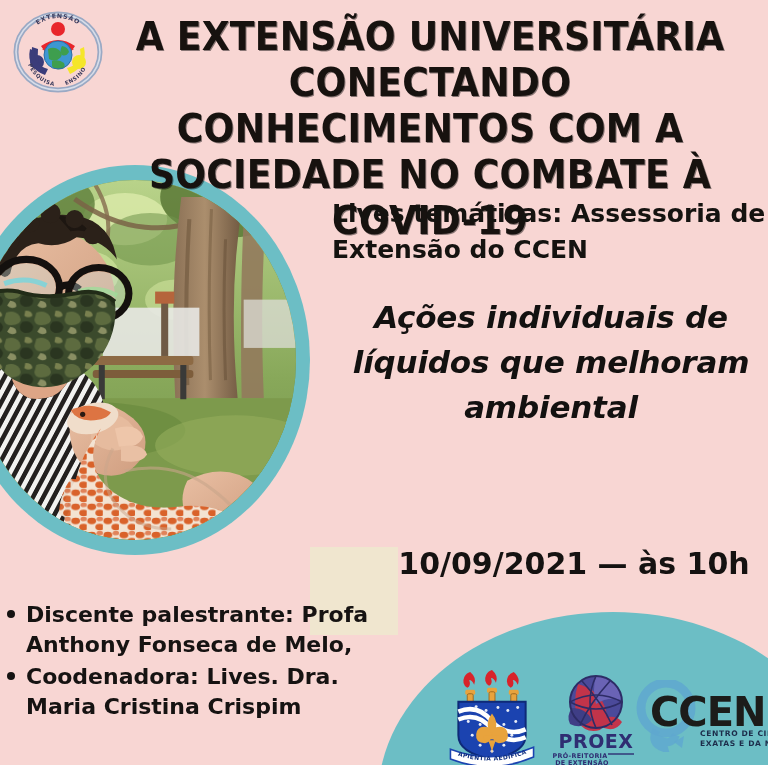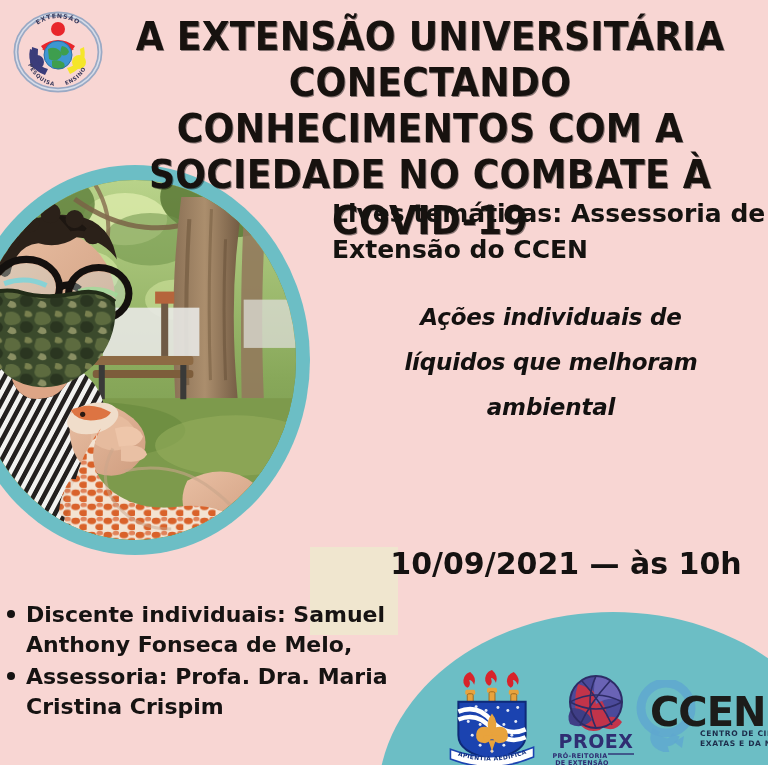--- a/index.html
+++ b/index.html
@@ -96,27 +96,27 @@
   }
   .talk-title{
     position:absolute;
     left:336px;top:295px;width:430px;
     z-index:5;
     text-align:center;
     color:#131110;
     font-family:"DejaVu Sans", sans-serif;
     font-style:italic;
     font-weight:bold;
-    font-size:23px;
+    font-size:31px;
     line-height:45px;
     letter-spacing:-0.2px;
   }
   .datetime{
     position:absolute;
-    left:372px;top:546px;width:388px;
+    left:380px;top:546px;width:388px;
     z-index:5;
     text-align:center;
     color:#151211;
     font-family:"DejaVu Sans", sans-serif;
     font-weight:bold;
     font-size:30px;
     line-height:36px;
   }
 
   
@@ -344,26 +344,26 @@
     <div>Ações individuais de</div>
     <div>líquidos que melhoram</div>
     <div>ambiental</div>
   </div>
 
   <div class="datetime">10/09/2021 — às 10h</div>
 
   <div class="credits">
     <div class="credit-item">
       <span class="dot"></span>
-      <span>Discente individuais: Samuel</span>
+      <span>Discente palestrante: Profa</span>
       <span>Anthony Fonseca de Melo,</span>
     </div>
     <div class="credit-item">
       <span class="dot"></span>
-      <span>Assessoria:  Profa. Dra. Maria</span>
+      <span>Coodenadora:  Lives. Dra. Maria</span>
       <span>Cristina Crispim</span>
     </div>
   </div>
 
   <div class="logos">
 
     <div class="logo-ufpb">
       <svg class="svgfit" viewBox="0 0 92 96" xmlns="http://www.w3.org/2000/svg">
         <defs>
           <path id="bannerPath" d="M10,86 q36,12 72,-2"></path>

